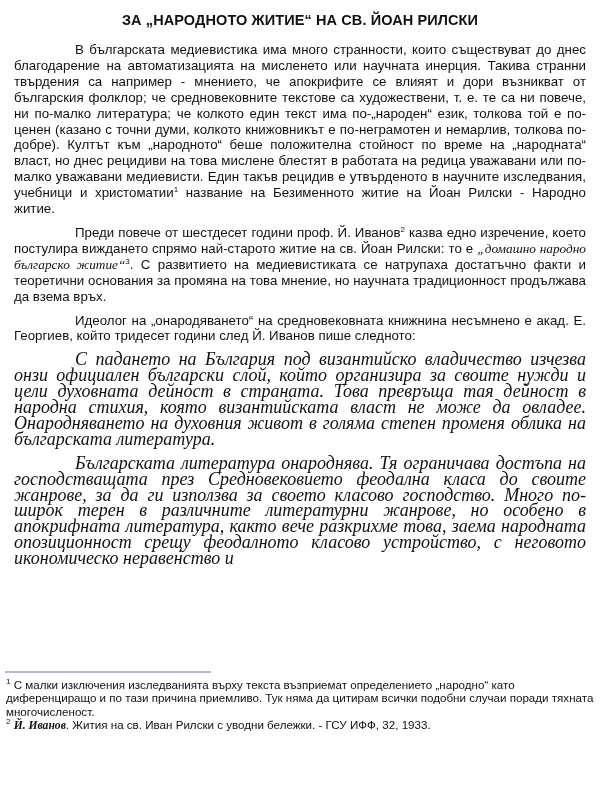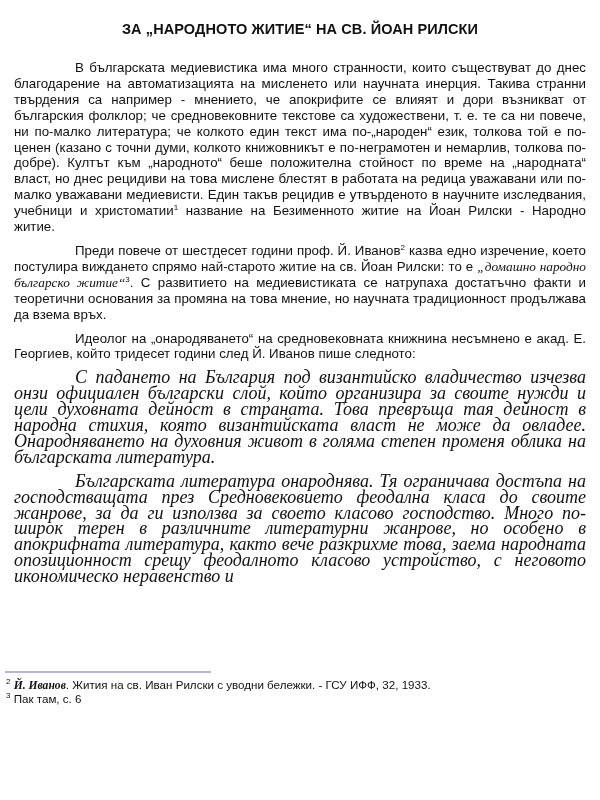--- a/index.html
+++ b/index.html
@@ -18,21 +18,21 @@
       position: absolute;
       left: 6px;
       top: 0;
       width: 588px;
     }
     .title {
       font-family: "Liberation Sans", sans-serif;
       font-weight: bold;
       font-size: 14.5px;
       text-align: center;
-      margin: 17px;
+      margin: 8px;
       padding-top: 4px;
       height: 22px;
       letter-spacing: 0.1px;
     }
     .author {
       font-family: "Liberation Sans", sans-serif;
       font-size: 13px;
       text-align: center;
       margin: 0;
       padding-top: 14px;
@@ -116,17 +116,17 @@
     <div class="quote">
       <p>С падането на България под византийско владичество изчезва онзи официален български слой, който организира за своите нужди и цели духовната дейност в страната. Това превръща тая дейност в народна стихия, която византийската власт не може да овладее. Онародняването на духовния живот в голяма степен променя облика на българската литература.</p>
       <p>Българската литература онароднява. Тя ограничава достъпа на господстващата през Средновековието феодална класа до своите жанрове, за да ги използва за своето класово господство. Много по-широк терен в различните литературни жанрове, но особено в апокрифната литература, както вече разкрихме това, заема народната опозиционност срещу феодалното класово устройство, с неговото икономическо неравенство и</p>
     </div>
   </div>
 </div>
 
 <div class="fn-rule"></div>
 
 <div class="footnotes">
+  <div><sup>1</sup><span> С малки изключения изследванията върху текста възприемат определението „народно“ като диференциращо и по тази причина приемливо. Тук няма да цитирам всички подобни случаи поради тяхната многочисленост.</span></div>
   <div><sup>2</sup> <span class="fn-author">Й. Иванов</span><span>. Жития на св. Иван Рилски с уводни бележки. - ГСУ ИФФ, 32, 1933.</span></div>
-  <div><sup>3</sup><span> Пак там, с. 6</span></div>
 </div>
 
 <div class="page-number">75</div>
 
 </body></html>

